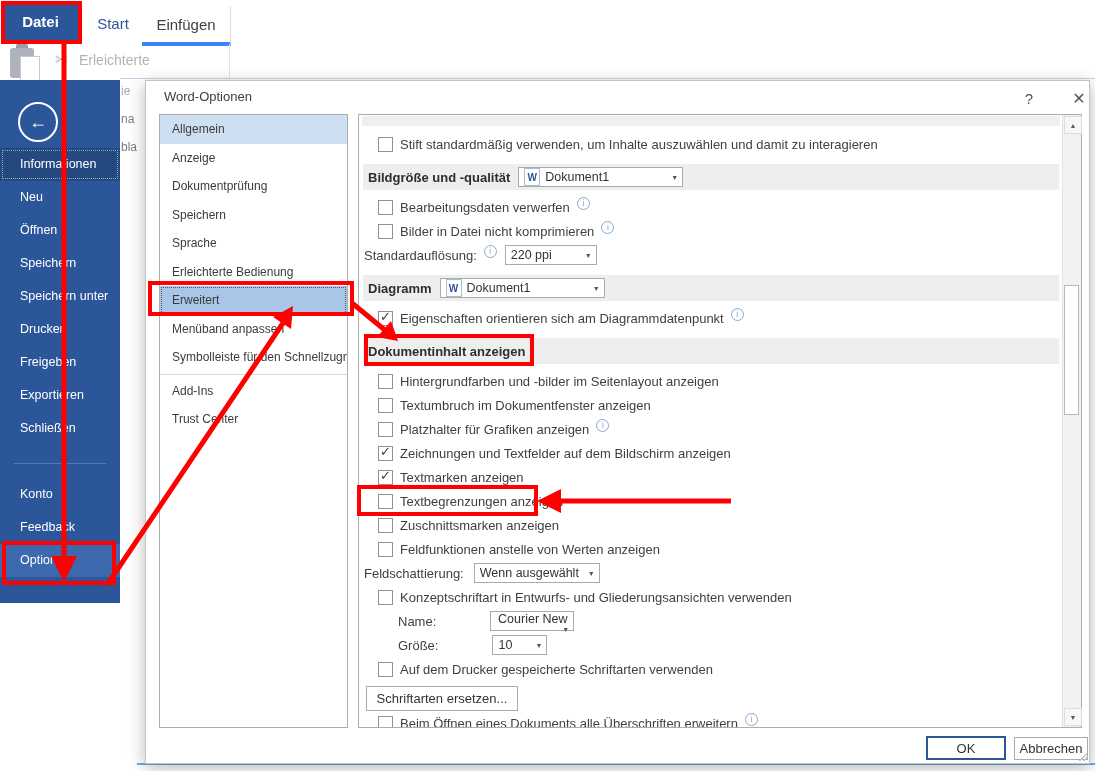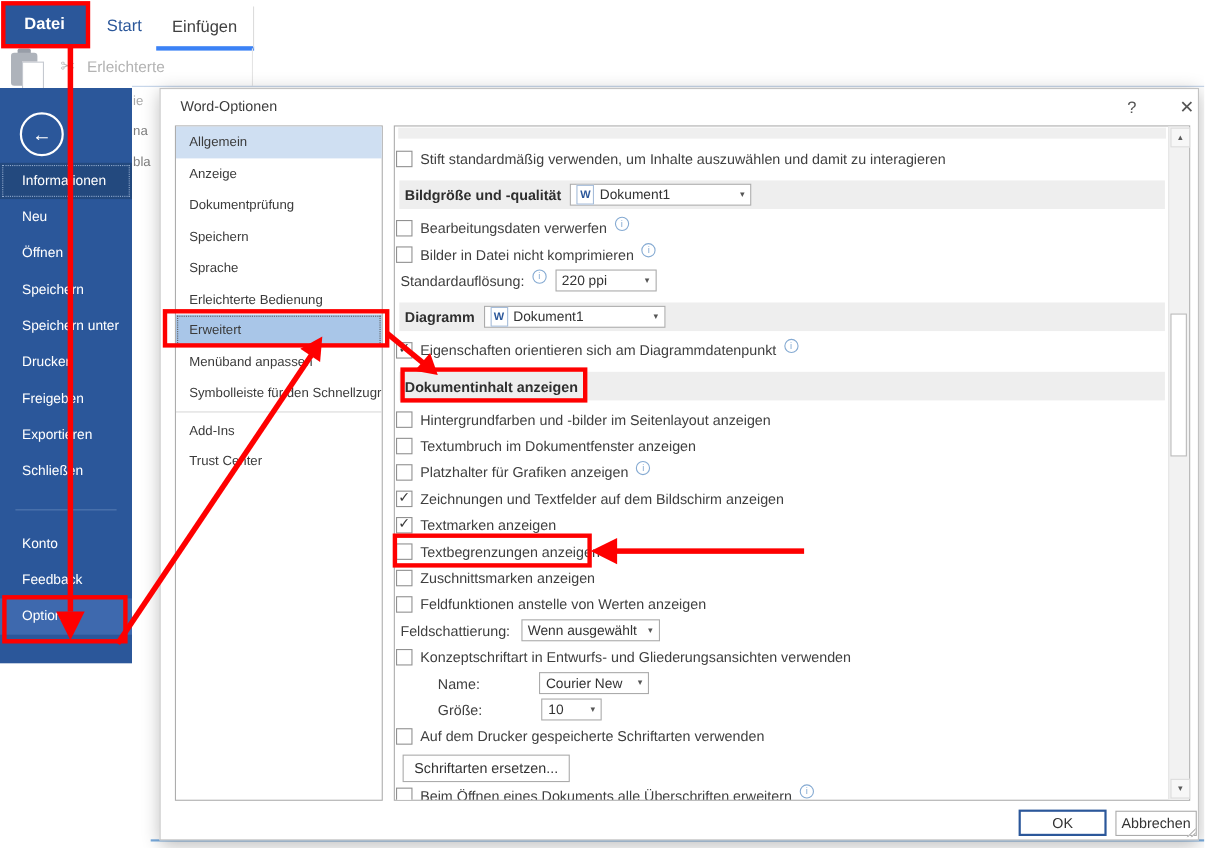--- a/index.html
+++ b/index.html
@@ -43,21 +43,21 @@
 
   .nav{position:absolute;left:13px;top:33px;width:189px;height:614px;border:1px solid #adadad;background:#fff;box-sizing:border-box;}
   .nav-item{height:28.5px;line-height:28.5px;padding-left:12px;font-size:12px;color:#3b3b3b;white-space:nowrap;overflow:hidden;}
   .nav-sel1{background:#cfdff2;}
   .nav-sel2{background:#a9c6e8;outline:1px dotted #5a5a5a;outline-offset:-2px;}
   .nav-div{height:1px;background:#d9d9d9;margin:2px 0;}
 
   .panel{position:absolute;left:212px;top:33px;width:724px;height:614px;border:1px solid #adadad;background:#fff;box-sizing:border-box;}
   .content{position:absolute;left:1px;top:0;right:19px;bottom:0;overflow:hidden;}
   .sliver{height:10px;background:#efefef;margin:1px 2px 6px 2px;}
-  .crow{display:flex;align-items:center;height:24px;font-size:13px;color:#3f3f3f;white-space:nowrap;}
+  .crow{display:flex;align-items:center;height:24px;padding-left:18px;font-size:13px;color:#3f3f3f;white-space:nowrap;}
   .crow.lc{padding-left:4px;}
   .crow.indent{padding-left:38px;gap:44px;}
   .cb{width:13px;height:13px;border:1px solid #919191;background:#fff;margin-right:7px;flex:none;position:relative;box-sizing:content-box;}
   .cb .mark{position:absolute;left:1px;top:-3px;font-size:13px;color:#3c3c3c;}
   .lbl{margin-right:2px;}
   .secbar{display:flex;align-items:center;height:26px;background:#eeeeee;margin:8px 3px 5px 3px;padding-left:5px;
     font-size:13px;font-weight:bold;color:#2e2e2e;white-space:nowrap;}
   .combo{height:20px;border:1px solid #ababab;background:#fff;display:flex;align-items:center;padding:0 4px 0 5px;
     font-size:12.5px;font-weight:normal;color:#333;margin-left:8px;box-sizing:border-box;flex:none;white-space:nowrap;}
   .combo .arr{margin-left:auto;font-size:7px;color:#555;padding-left:6px;}
@@ -242,21 +242,21 @@
               <span class="val">Wenn ausgewählt</span>
               <span class="arr">▼</span>
             </div>
           </div>
           <div class="crow">
             <span class="cb"></span>
             <span class="lbl">Konzeptschriftart in Entwurfs- und Gliederungsansichten verwenden</span>
           </div>
           <div class="crow lc indent">
             <span class="lbl">Name:</span>
-            <div class="combo" style="width: 100px;">
+            <div class="combo" style="width: 84px; flex-direction: column;">
               <span class="val">Courier New</span>
               <span class="arr">▼</span>
             </div>
           </div>
           <div class="crow lc indent">
             <span class="lbl">Größe:</span>
             <div class="combo" style="width: 55px;">
               <span class="val">10</span>
               <span class="arr">▼</span>
             </div>

